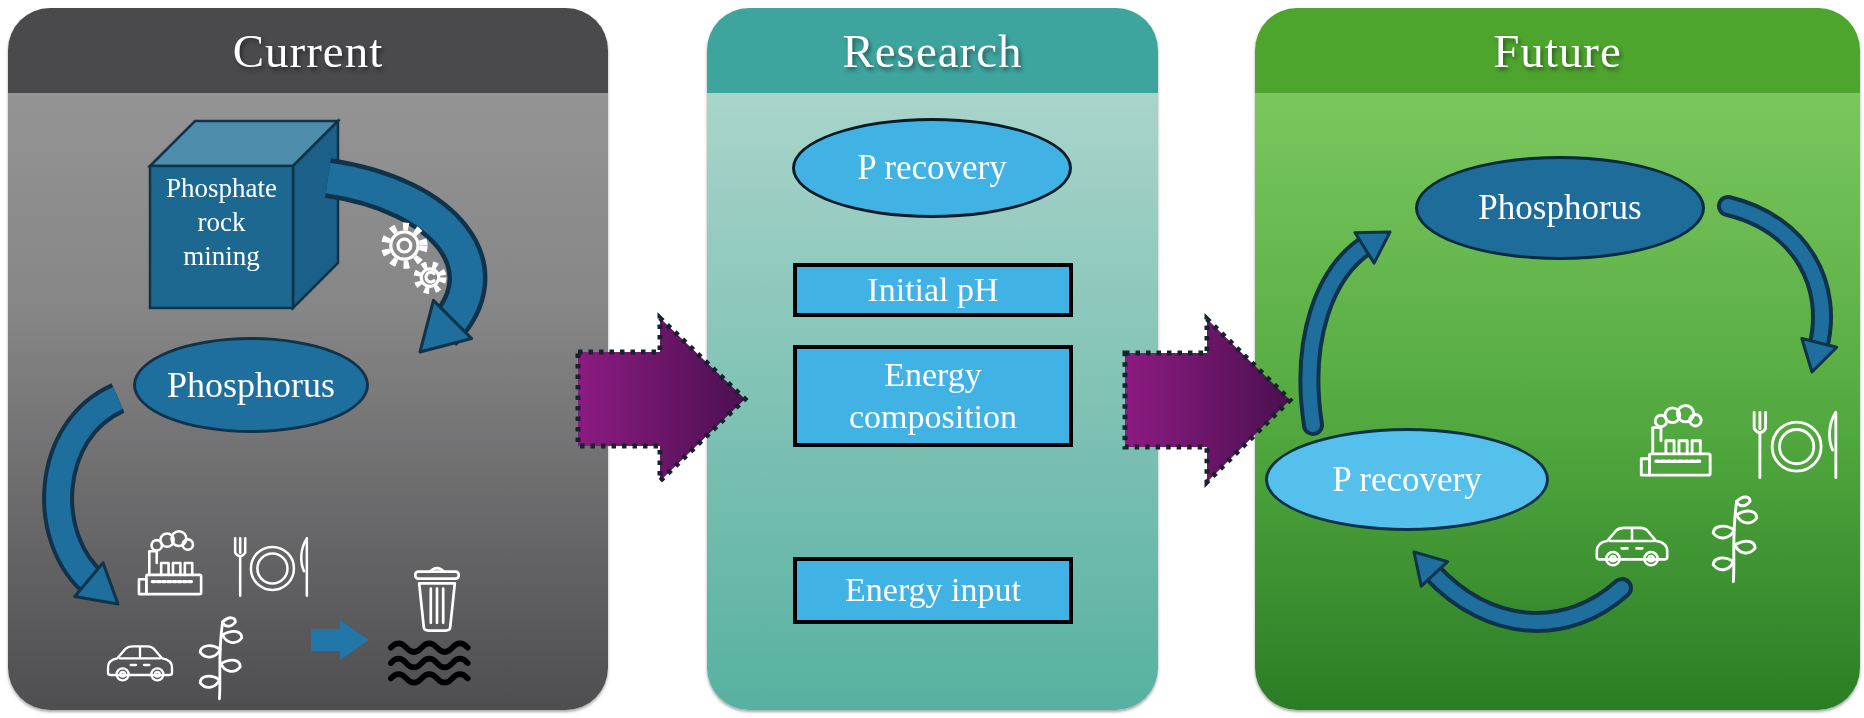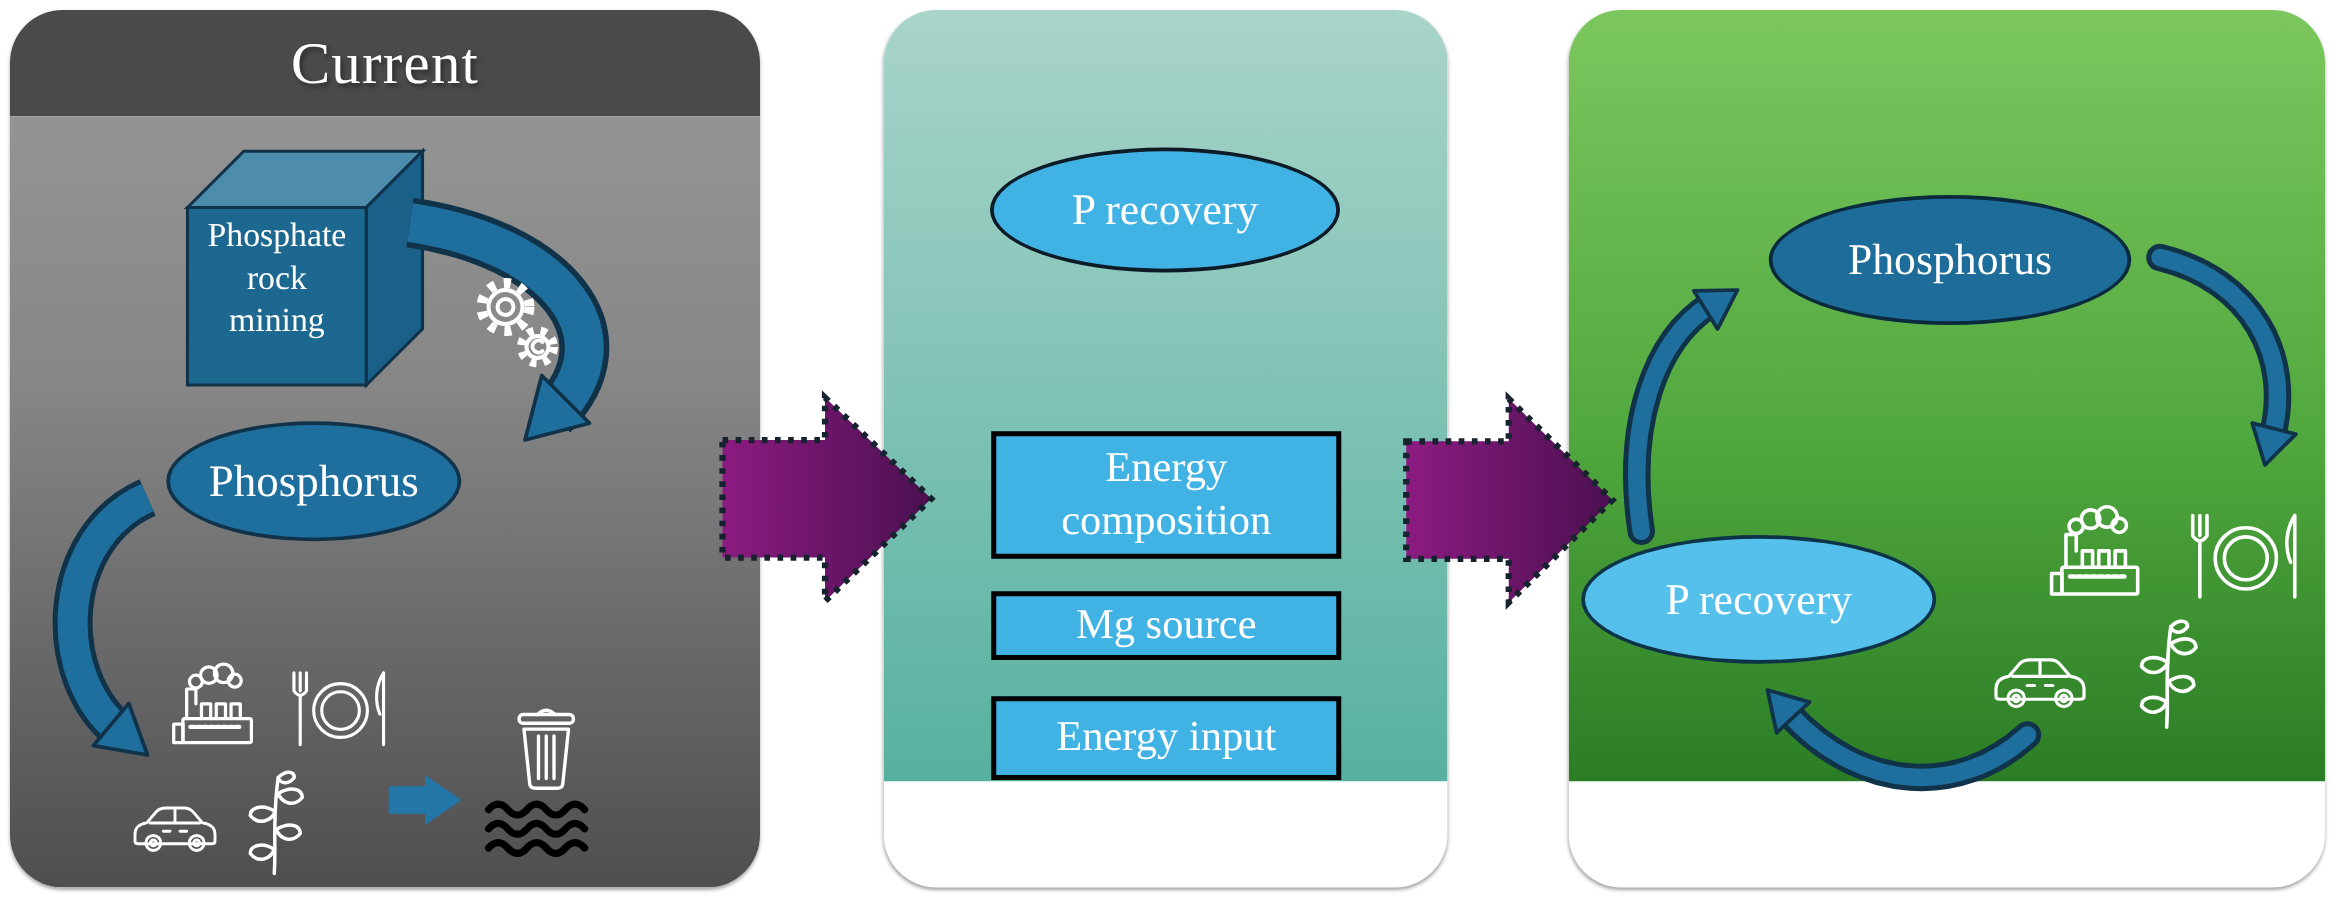--- a/index.html
+++ b/index.html
@@ -74,24 +74,30 @@
 <div class="canvas">
 
   <div class="panel panel-current">
     <div class="panel-header">
       <div class="panel-title">Current</div>
     </div>
     <div class="panel-body"></div>
   </div>
 
   <div class="panel panel-research">
+    <div class="panel-header">
+      <div class="panel-title">Research</div>
+    </div>
     <div class="panel-body"></div>
   </div>
 
   <div class="panel panel-future">
+    <div class="panel-header">
+      <div class="panel-title">Future</div>
+    </div>
     <div class="panel-body"></div>
   </div>
 
   <svg class="overlay" viewBox="0 0 1864 718">
     <defs>
       <linearGradient id="gradPurple" x1="0" y1="0" x2="1" y2="0">
         <stop offset="0" stop-color="#8c1b81"></stop>
         <stop offset="1" stop-color="#4b1050"></stop>
       </linearGradient>
     </defs>
@@ -152,25 +158,25 @@
   </div>
 
   <div class="ellipse ellipse-phos-current">
     <span>Phosphorus</span>
   </div>
 
   <div class="ellipse ellipse-precovery-research">
     <span>P recovery</span>
   </div>
 
+  <div class="rbox rbox-1">
+    <span>Initial pH</span>
+  </div>
   <div class="rbox rbox-2">
     <span>Energy composition</span>
-  </div>
-  <div class="rbox rbox-3">
-    <span>Mg source</span>
   </div>
   <div class="rbox rbox-4">
     <span>Energy input</span>
   </div>
 
   <div class="ellipse ellipse-phos-future">
     <span>Phosphorus</span>
   </div>
   <div class="ellipse ellipse-precovery-future">
     <span>P recovery</span>

